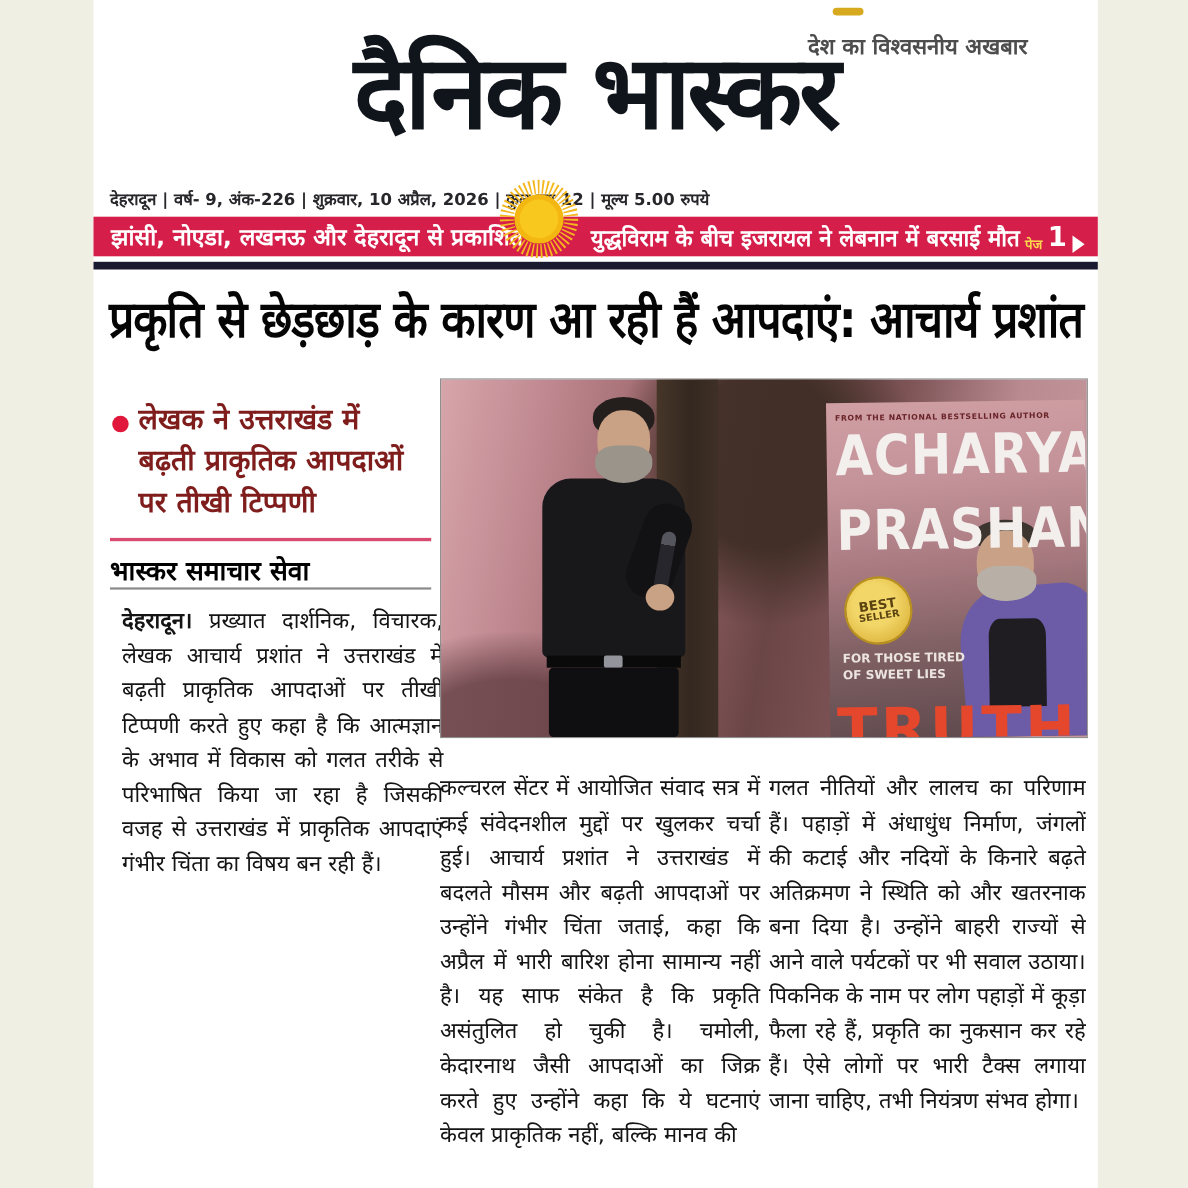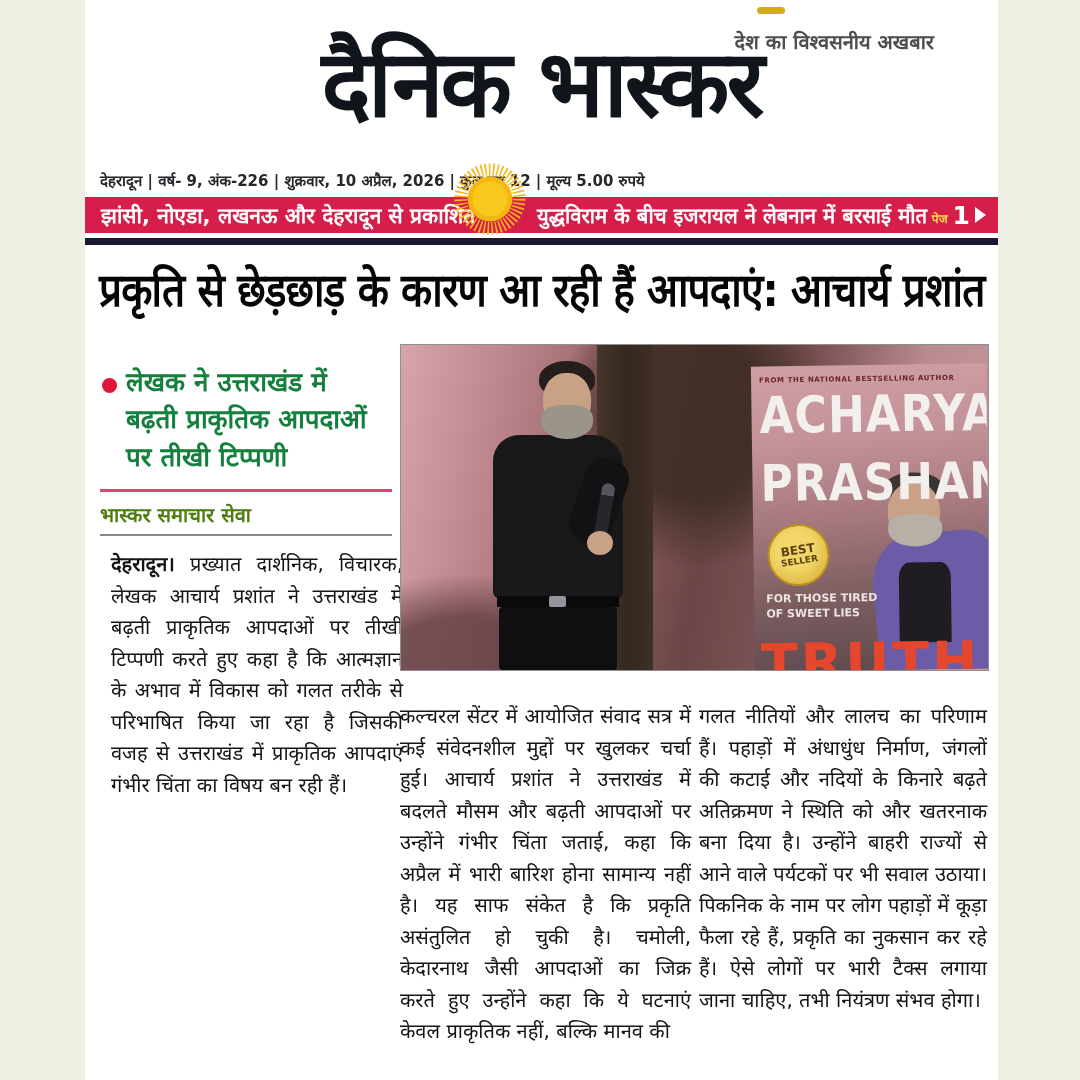--- a/index.html
+++ b/index.html
@@ -19,38 +19,38 @@
   .gold-dash{left:672px;top:7px;width:28px;height:7px;background:#d7a91f;border-radius:4px;}
   .tagline{top:28px;right:64px;font-size:20px;font-weight:600;color:#4d4d4d;z-index:3;}
   .logo{left:0;right:0;top:26px;text-align:center;font-size:93px;font-weight:900;
         color:#10151b;letter-spacing:-3px;line-height:1.25;}
   .dateline{left:15px;top:170px;font-size:15px;font-weight:600;color:#26262b;}
 
   
   .banner{left:0;top:197px;width:100%;height:36px;background:#d51f4a;
           display:flex;align-items:center;justify-content:space-between;z-index:1;}
   .banner-left{margin-left:16px;color:#fff;font-weight:700;font-size:21px;max-width:390px;}
-  .banner-right{margin-right:12px;display:flex;align-items:center;gap:5px;color:#fff;}
+  .banner-right{margin-right:12px;display:flex;align-items:flex-end;gap:5px;color:#fff;}
   .banner-right-text{font-weight:700;font-size:21px;max-width:390px;}
   .page-label{font-size:12px;font-weight:700;color:#ffd84d;margin-top:7px;}
   .page-number{font-size:25px;font-weight:800;}
   .chevron{width:0;height:0;border-left:11px solid #fff;border-top:8px solid transparent;border-bottom:8px solid transparent;}
   .navy-bar{left:0;top:238px;width:100%;height:7px;background:#191930;}
   .sun{left:366px;top:160px;width:78px;height:78px;z-index:2;}
 
   
   .headline{left:14px;top:258px;width:885px;font-size:46px;font-weight:900;color:#050505;
             letter-spacing:-1px;line-height:1.4;}
 
   
   .subhead{left:15px;top:364px;width:286px;padding-left:26px;box-sizing:border-box;
-           font-size:26px;font-weight:700;color:#15803d;line-height:1.44;}
+           font-size:26px;font-weight:700;color:#7f1d1d;line-height:1.44;}
   .bullet{left:17px;top:378px;width:15px;height:15px;border-radius:50%;background:#e0173a;}
   .rule-red{left:15px;top:489px;width:292px;height:3px;background:#d84a6f;}
-  .byline{left:15px;top:501px;font-size:20px;font-weight:700;color:#4d7c0f;}
+  .byline{left:15px;top:501px;font-size:24px;font-weight:700;color:#000000;}
   .rule-gray{left:15px;top:534px;width:292px;height:2px;background:#8a8a8a;}
 
   
   .bodycol{font-size:20px;line-height:31.5px;color:#141414;text-align:justify;}
   .col1{left:26px;top:549px;width:292px;}
   .col2{left:315px;top:701px;width:291px;}
   .col3{left:614px;top:701px;width:288px;}
   .lead{font-weight:700;}
   .indent{text-indent:30px;margin:0;}
   p.body-p{margin:0;}

